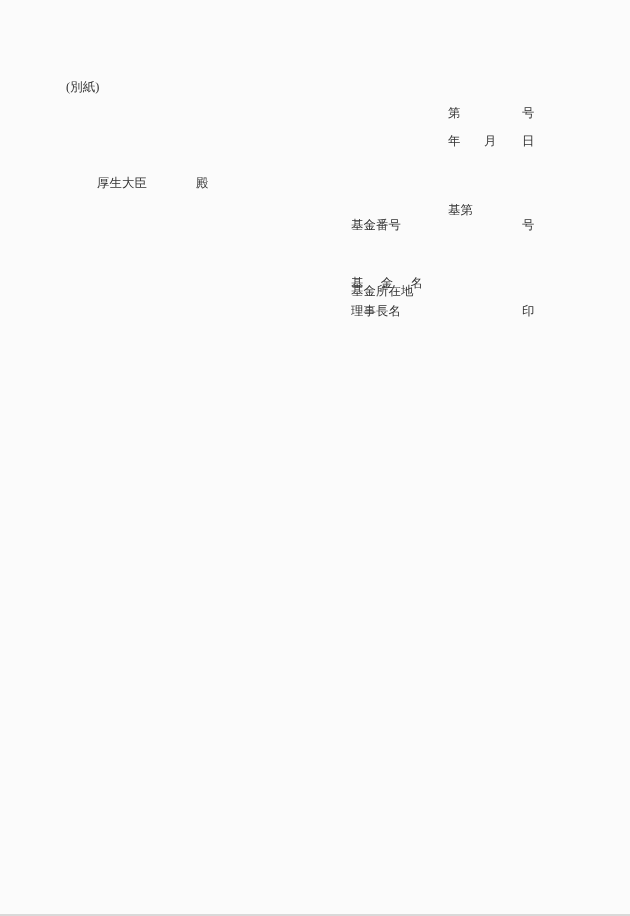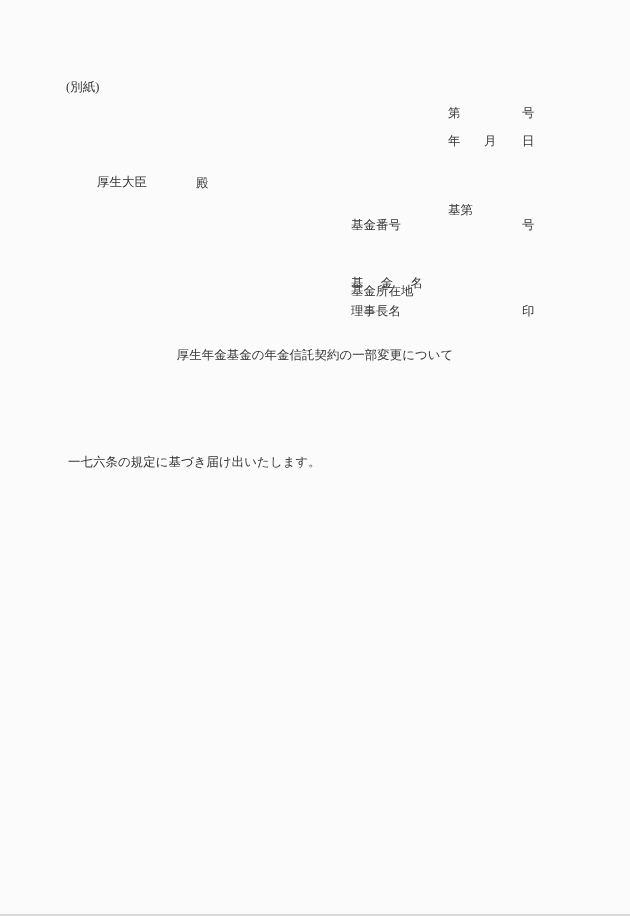--- a/index.html
+++ b/index.html
@@ -48,33 +48,31 @@
 
   <span class="t" style="left:66px; top:80px;">(別紙)</span>
 
   <span class="t" style="left:448px; top:106px;">第</span>
   <span class="t" style="left:522px; top:106px;">号</span>
 
   <span class="t" style="left:448px; top:134px;">年</span>
   <span class="t" style="left:484px; top:134px;">月</span>
   <span class="t" style="left:522px; top:134px;">日</span>
 
-  <span class="t" style="left:97px; top:176px;font-family:Liberation Mono, monospace;">厚生大臣</span>
+  <span class="t" style="left:97px; top:176px;">厚生大臣</span>
   <span class="t" style="left:196px; top:176px;">殿</span>
 
   <span class="t" style="left:351px; top:218px;">基金番号</span>
   <span class="t" style="left:448px; top:203px;">基第</span>
   <span class="t" style="left:522px; top:218px;">号</span>
 
   <span class="t" style="left:351px; top:247px;margin-top:37px;">基金所在地</span>
 
   <span class="t" style="left:351px; top:276px; letter-spacing:2.5px;">基　金　名</span>
 
   <span class="t" style="left:351px; top:304px;">理事長名</span>
   <span class="t" style="left:522px; top:304px;">印</span>
 
-  <div class="t title" style="top:348px;">厚生年金基金の年金信託契約の一部変更について</div>
 
-  <div class="t bodyline" style="top:455px;">一七六条の規定に基づき届け出いたします。</div>
 
   <div class="bottom-edge"></div>
 
 </div>
 
 </body></html>

